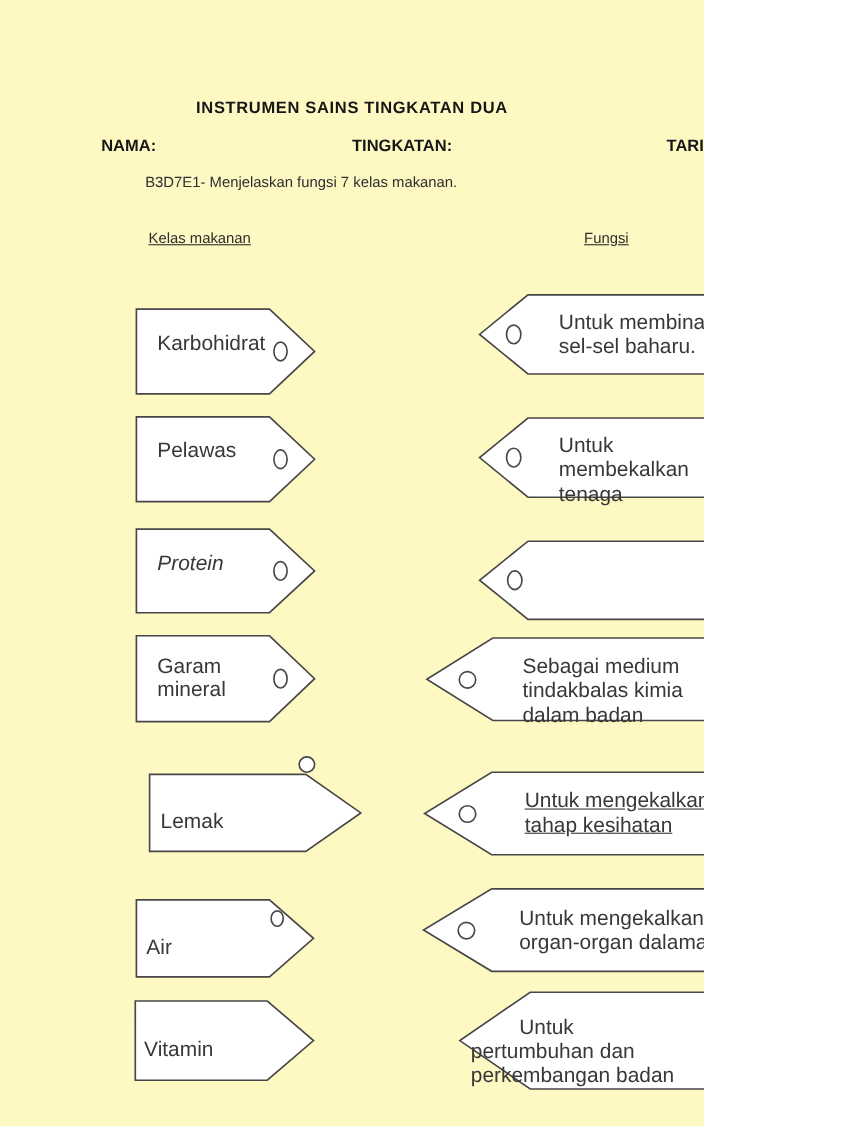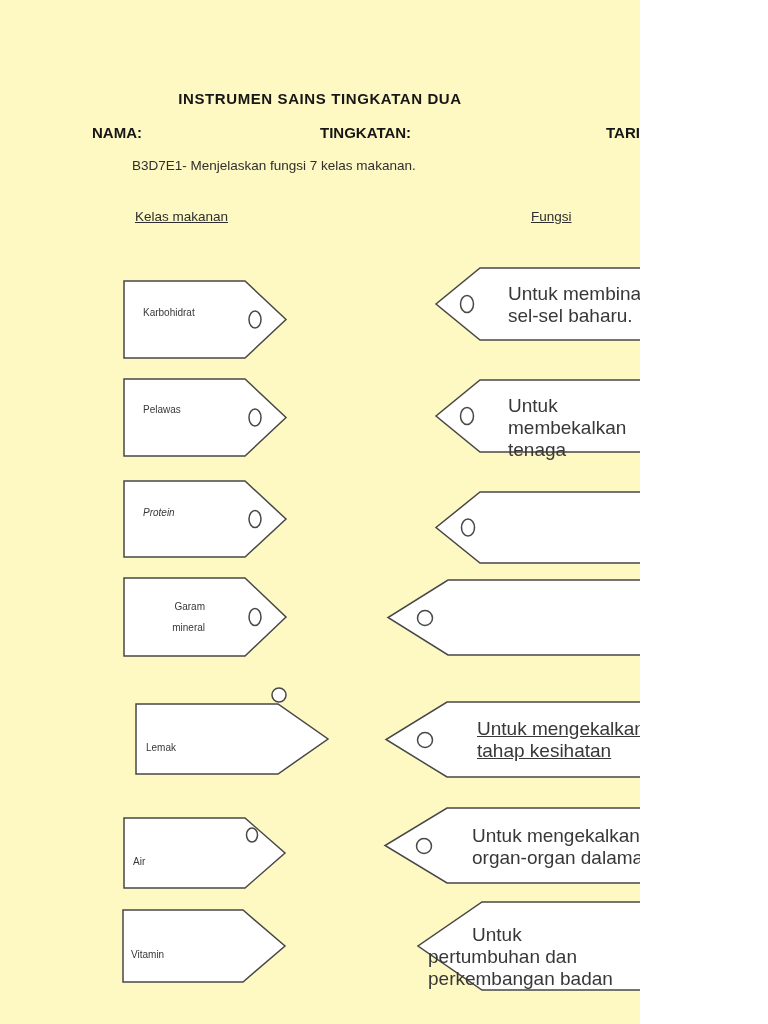--- a/index.html
+++ b/index.html
@@ -49,25 +49,24 @@
     color: #2e2e2e;
   }
   svg.tag { position: absolute; overflow: visible; }
   svg.tag polygon, svg.tag ellipse, svg.tag circle {
     fill: #ffffff;
     stroke: #474747;
     stroke-width: 1.5;
   }
   .tag-label {
     position: absolute;
-    font-size: 10px;
+    font-size: 19px;
     line-height: 21px;
     color: #383838;
     white-space: nowrap;
-    text-align: right;
   }
   .tag-label.wrap { white-space: normal; }
   .fn-label {
     position: absolute;
     font-size: 19px;
     line-height: 22px;
     color: #383838;
   }
   .fn-label.hang { text-indent: 44px; }
 </style>
@@ -139,20 +138,21 @@
 
   <svg class="tag" style="left:436px; top:492px;" width="244" height="71">
     <polygon points="44,0 244,0 244,71 44,71 0,35.5"></polygon>
     <ellipse cx="32" cy="35.5" rx="6.5" ry="8.5"></ellipse>
   </svg>
 
   <svg class="tag" style="left:388px; top:580px;" width="304" height="75">
     <polygon points="60,0 304,0 304,75 60,75 0,37.5"></polygon>
     <circle cx="37" cy="38" r="7.5"></circle>
   </svg>
+  <div class="fn-label" style="left:475px; top:596px; width:200px;">Sebagai medium tindakbalas kimia dalam badan</div>
 
   <svg class="tag" style="left:386px; top:702px;" width="306" height="75">
     <polygon points="61,0 306,0 306,75 61,75 0,37.5"></polygon>
     <circle cx="39" cy="38" r="7.5"></circle>
   </svg>
   <div class="fn-label" style="left:477px; top:718px; width:180px;text-decoration:underline;">Untuk mengekalkan tahap kesihatan</div>
 
   <svg class="tag" style="left:385px; top:808px;" width="307" height="75">
     <polygon points="62,0 307,0 307,75 62,75 0,37.5"></polygon>
     <circle cx="39" cy="38" r="7.5"></circle>

